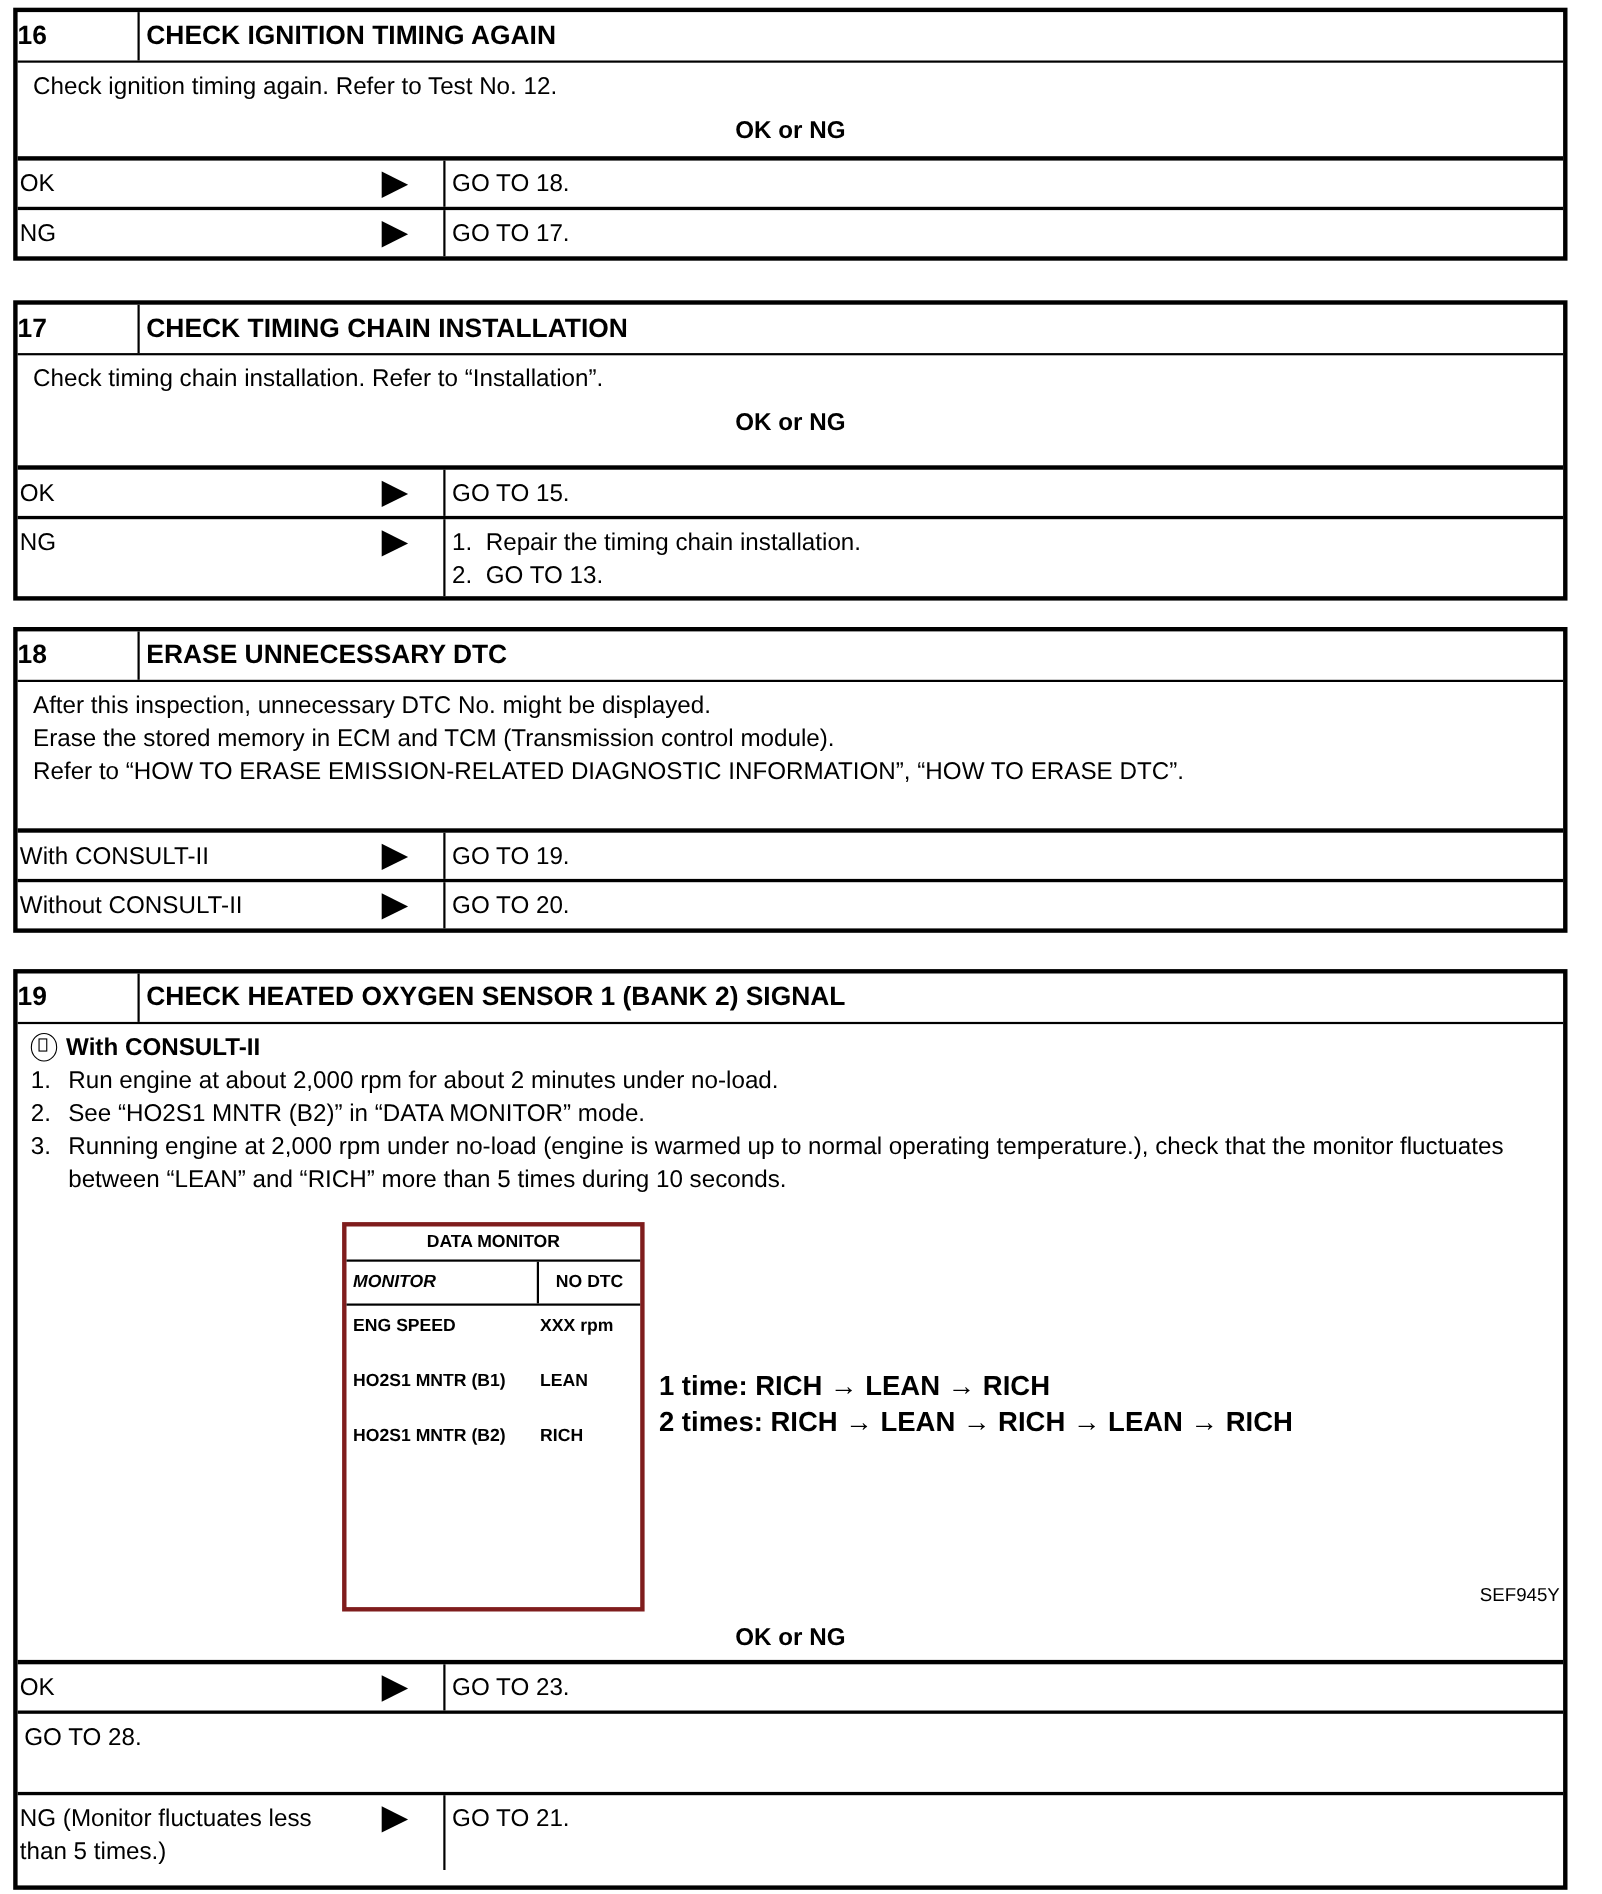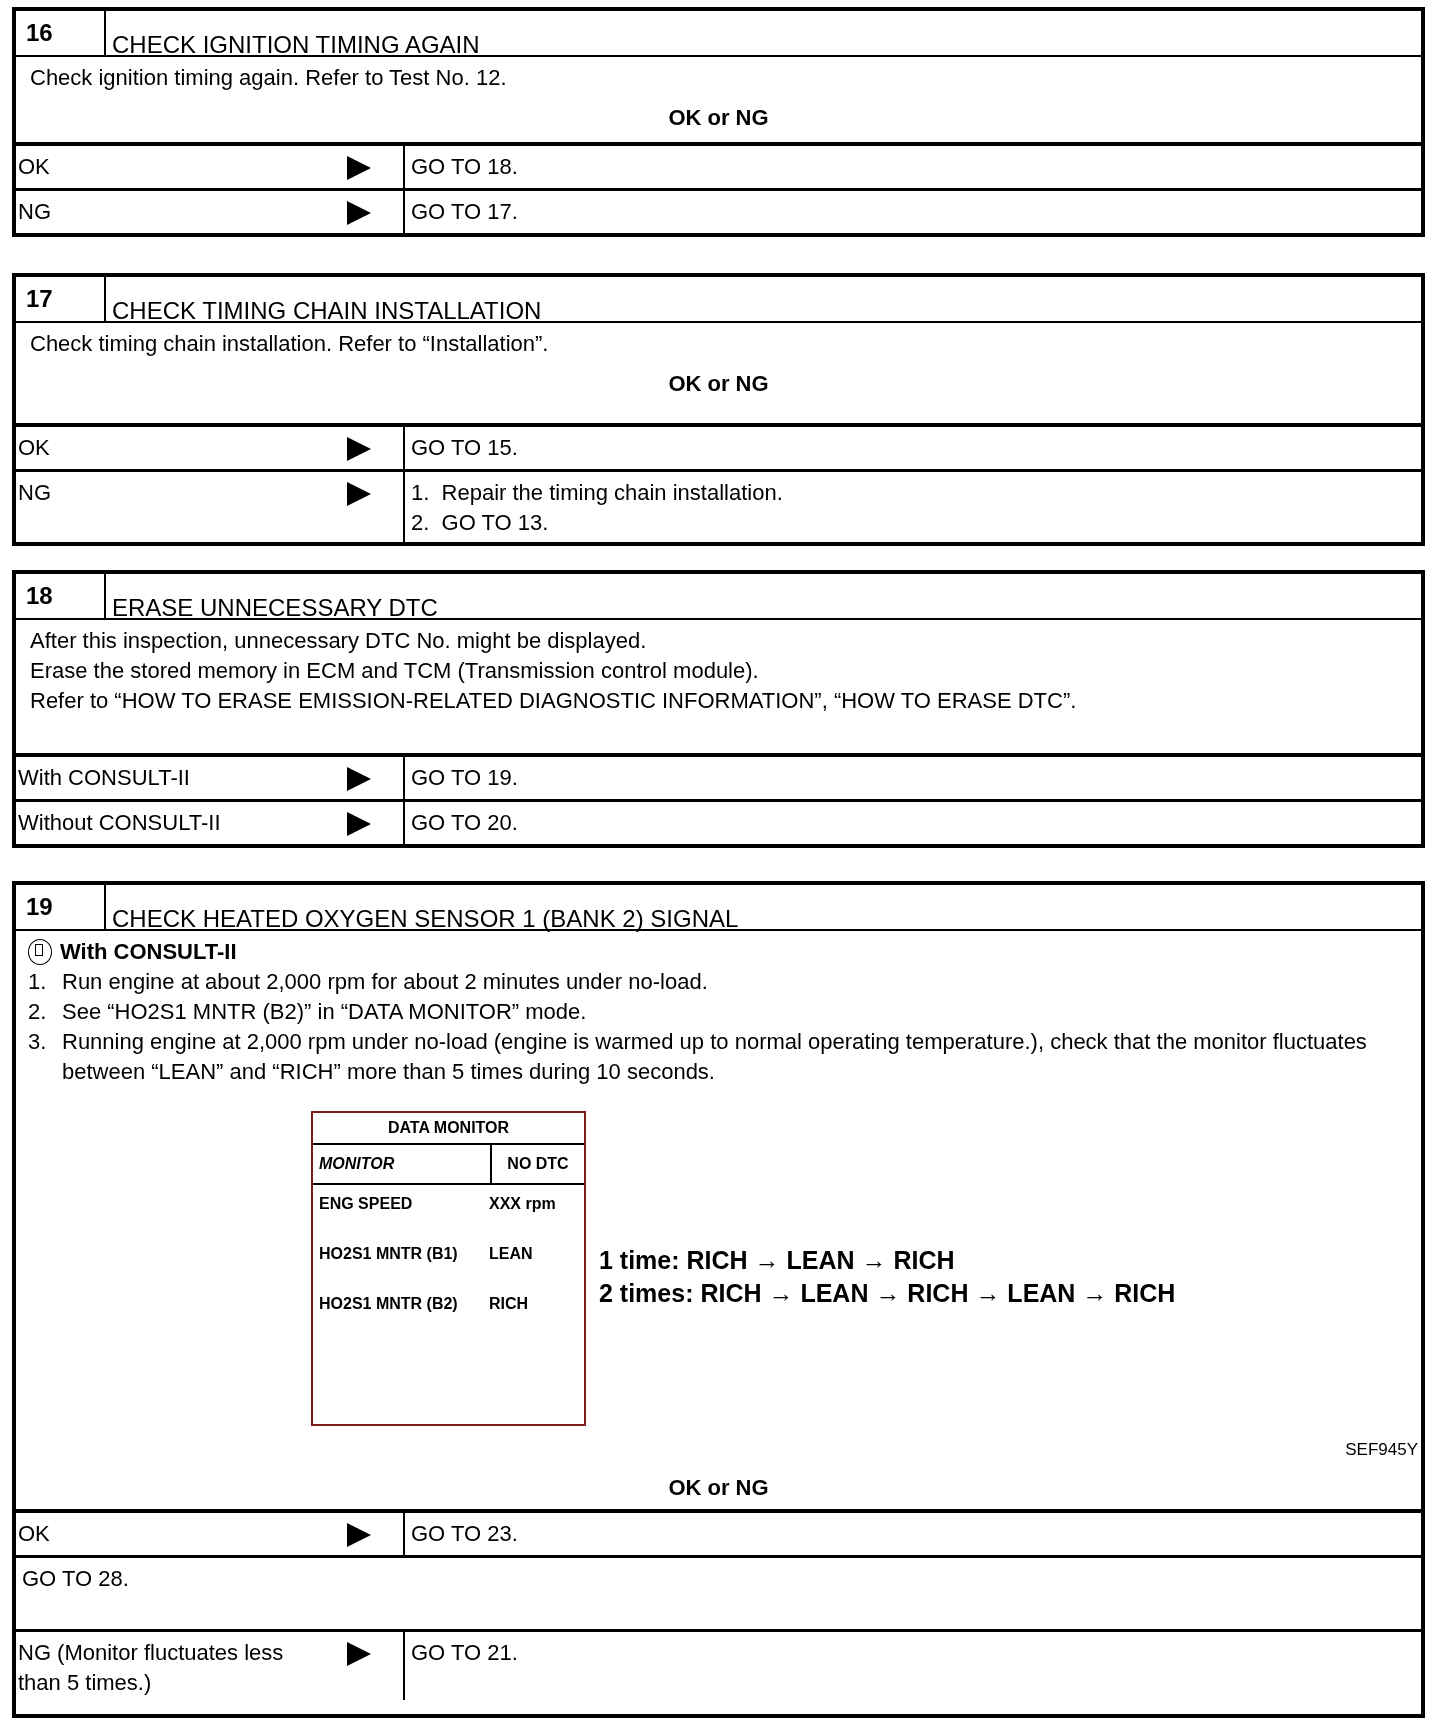--- a/index.html
+++ b/index.html
@@ -1,35 +1,35 @@
 <!DOCTYPE html>
 <html><head>
 <meta charset="utf-8">
 <style>
   html,body{margin:0;padding:0;background:#fff;}
   body{width:1456px;height:1722px;position:relative;font-family:"Liberation Sans",sans-serif;color:#000;overflow:hidden;}
   .box{position:absolute;left:12px;width:1413px;border:4px solid #000;box-sizing:border-box;}
   .hdr{display:flex;height:44px;border-bottom:2px solid #000;}
-  .hdr .num{width:90px;border-right:2px solid #000;font-weight:bold;font-size:24px;line-height:44px;padding-left:10px;box-sizing:border-box;}
-  .hdr .ttl{flex:1;font-weight:normal;font-size:24px;line-height:44px;padding-left:6px;margin-top:12px;}
+  .hdr .num{width:111px;border-right:2px solid #000;font-weight:bold;font-size:24px;line-height:44px;padding-left:0;box-sizing:border-box;}
+  .hdr .ttl{flex:1;font-weight:bold;font-size:24px;line-height:44px;padding-left:6px;}
   .body{font-size:22px;padding:6px 14px 0 14px;position:relative;box-sizing:border-box;border-bottom:4px solid #000;}
   .body .line{line-height:30px;}
   .okng{text-align:center;font-weight:bold;font-size:22px;}
   .row{display:flex;border-bottom:3px solid #000;font-size:22px;}
   .row:last-child{border-bottom:none;}
   .row .cond{width:389px;border-right:2px solid #000;box-sizing:border-box;padding:6px 2px;position:relative;line-height:30px;}
   .row .cond .arr{position:absolute;right:32px;top:10px;width:0;height:0;border-top:12px solid transparent;border-bottom:12px solid transparent;border-left:24px solid #000;}
   .row .act{flex:1;padding:6px 6px;line-height:30px;}
   .row .cond .lbl{display:block;width:270px;}
   .steps .step{display:flex;line-height:30px;}
   .steps .step .n{width:34px;flex:none;}
   .consult{font-weight:bold;line-height:30px;display:flex;align-items:center;}
   .ic{display:inline-block;width:24px;height:26px;border:1.5px solid #000;border-radius:50%;position:relative;margin-right:8px;box-sizing:border-box;}
   .ic:after{content:"";position:absolute;left:6px;top:4px;width:8px;height:12px;border:1.5px solid #000;box-sizing:border-box;}
-  .dm{position:absolute;left:311px;top:1111px;width:275px;height:315px;border:2px solid #7f1d1d;box-sizing:border-box;font-size:16px;font-weight:bold;}
+  .dm{position:absolute;left:311px;top:1111px;width:275px;height:354px;border:4px solid #7f1d1d;box-sizing:border-box;font-size:16px;font-weight:bold;}
   .dm .t{height:30px;line-height:30px;text-align:center;border-bottom:2px solid #000;}
   .dm .h{display:flex;height:38px;line-height:38px;border-bottom:2px solid #000;}
   .dm .h .a{flex:1;border-right:2px solid #000;padding-left:6px;font-style:italic;}
   .dm .h .b{width:92px;text-align:center;}
   .dm .r{display:flex;padding-left:6px;height:50px;line-height:38px;}
   .dm .r .k{width:170px;}
   .seq{position:absolute;left:599px;top:1244px;font-size:25px;font-weight:bold;line-height:33px;}
   .ref{position:absolute;right:38px;top:1440px;font-size:17px;}
 </style>
 </head>

